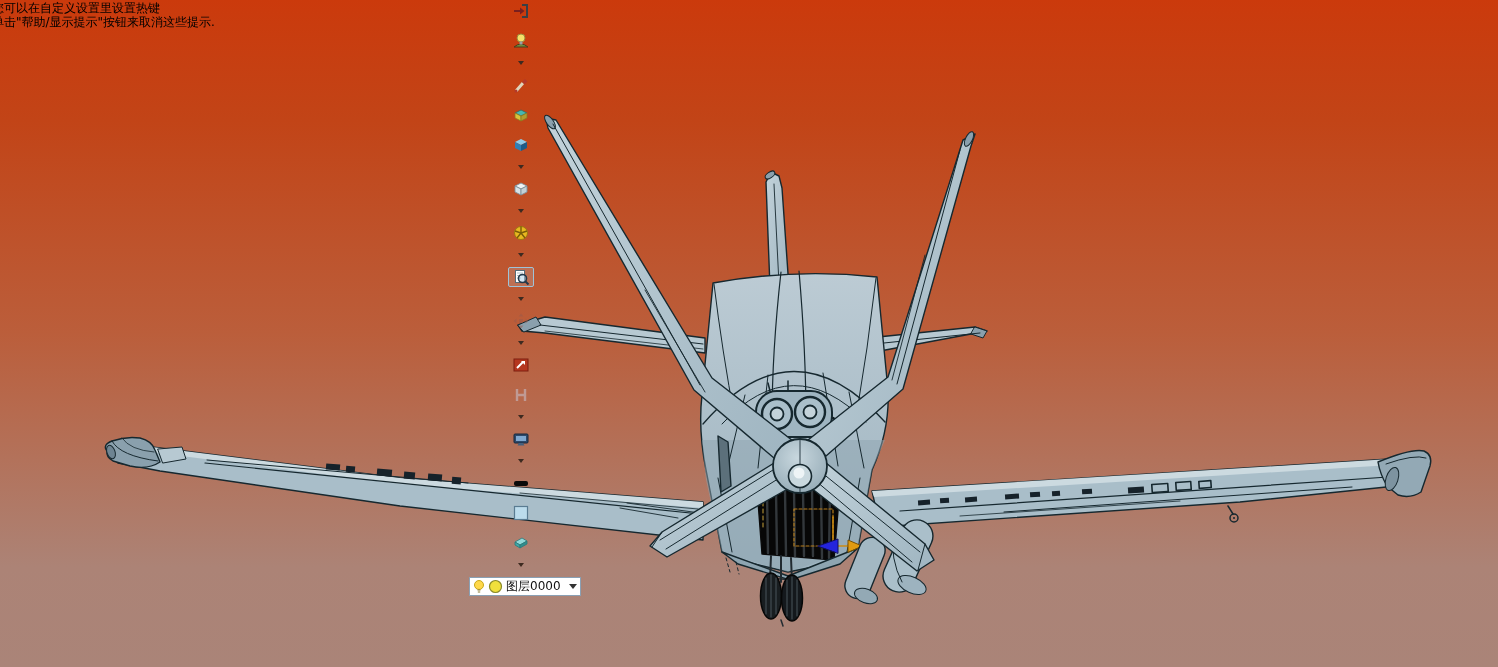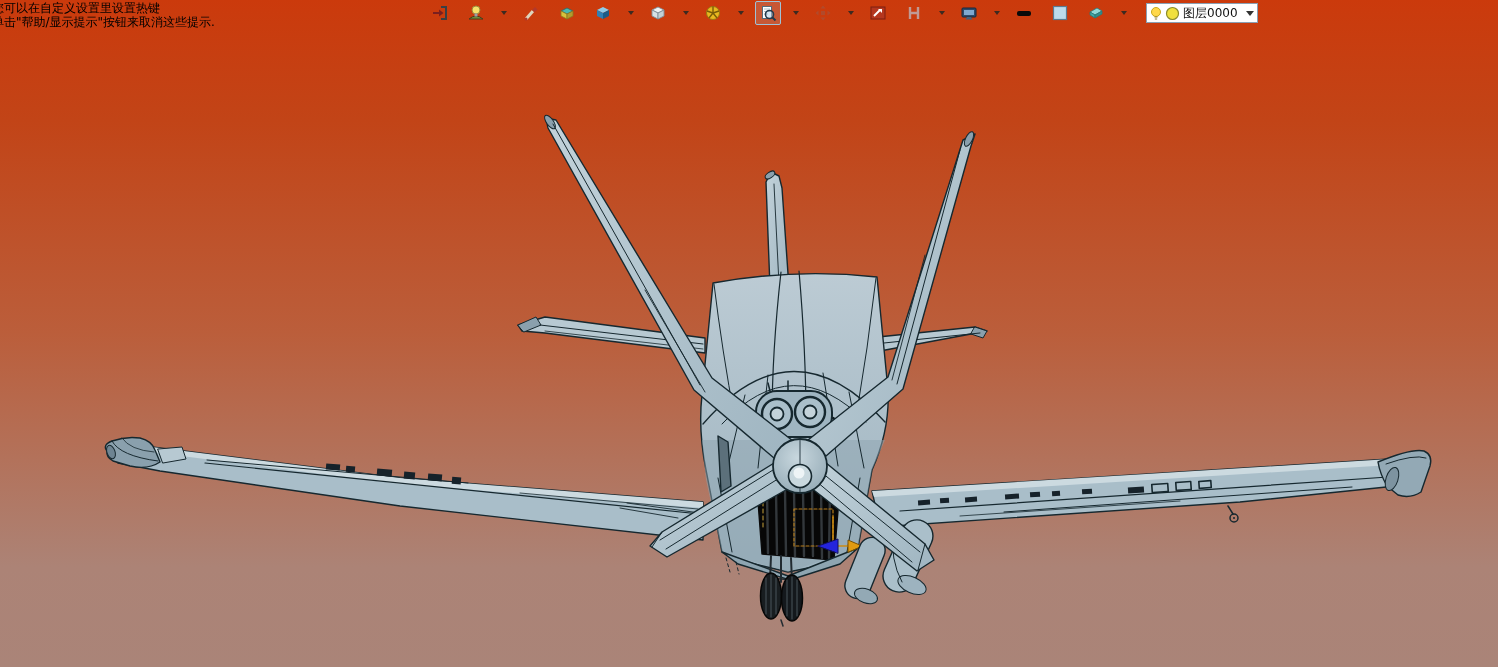--- a/index.html
+++ b/index.html
@@ -2,21 +2,21 @@
 <html><head>
 <meta charset="utf-8">
 <style>
   html,body{margin:0;padding:0;}
   body{
     width:1498px;height:667px;overflow:hidden;position:relative;
     font-family:"DejaVu Sans","Liberation Sans",sans-serif;
     background:linear-gradient(180deg,#cb3a0c 0%,#c24417 18%,#bb5e3b 50%,#ac8376 85%,#aa8478 100%);
   }
   .hints{position:absolute;left:-8px;top:1px;color:#000;font-size:12px;line-height:14px;white-space:nowrap;}
-  .toolbar{position:absolute;left:427px;top:1px;display:flex;align-items:center;gap:10px;height:24px;}
+  .toolbar{position:absolute;left:461px;top:1px;display:flex;align-items:center;gap:10px;height:24px;flex-direction:column;}
   .tb{width:24px;height:22px;display:flex;align-items:center;justify-content:center;border:1px solid transparent;border-radius:2px;}
   .tb.active{border:1px solid #9fc3d8;background:rgba(190,220,240,.18);}
   .tb.disabled{opacity:.5;}
   .caret{width:9px;height:22px;display:flex;align-items:center;justify-content:center;}
   .caret i{display:block;width:0;height:0;border-left:3.5px solid transparent;border-right:3.5px solid transparent;border-top:4px solid #3d2a20;}
   .layer-combo{margin-left:8px;width:112px;height:20px;background:#fff;border:1px solid #8aa0b4;display:flex;align-items:center;gap:3px;padding:0 3px;box-sizing:border-box;}
   .layer-combo .txt{font-size:12px;color:#111;flex:1;white-space:nowrap;overflow:hidden;}
   .combo-caret{width:0;height:0;border-left:4px solid transparent;border-right:4px solid transparent;border-top:5px solid #333;}
   .canvas{position:absolute;left:0;top:0;width:1498px;height:667px;}
   svg{display:block;}

